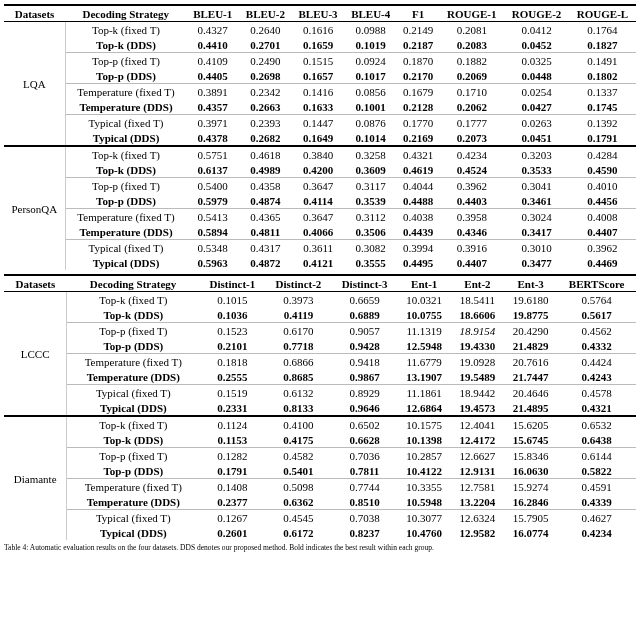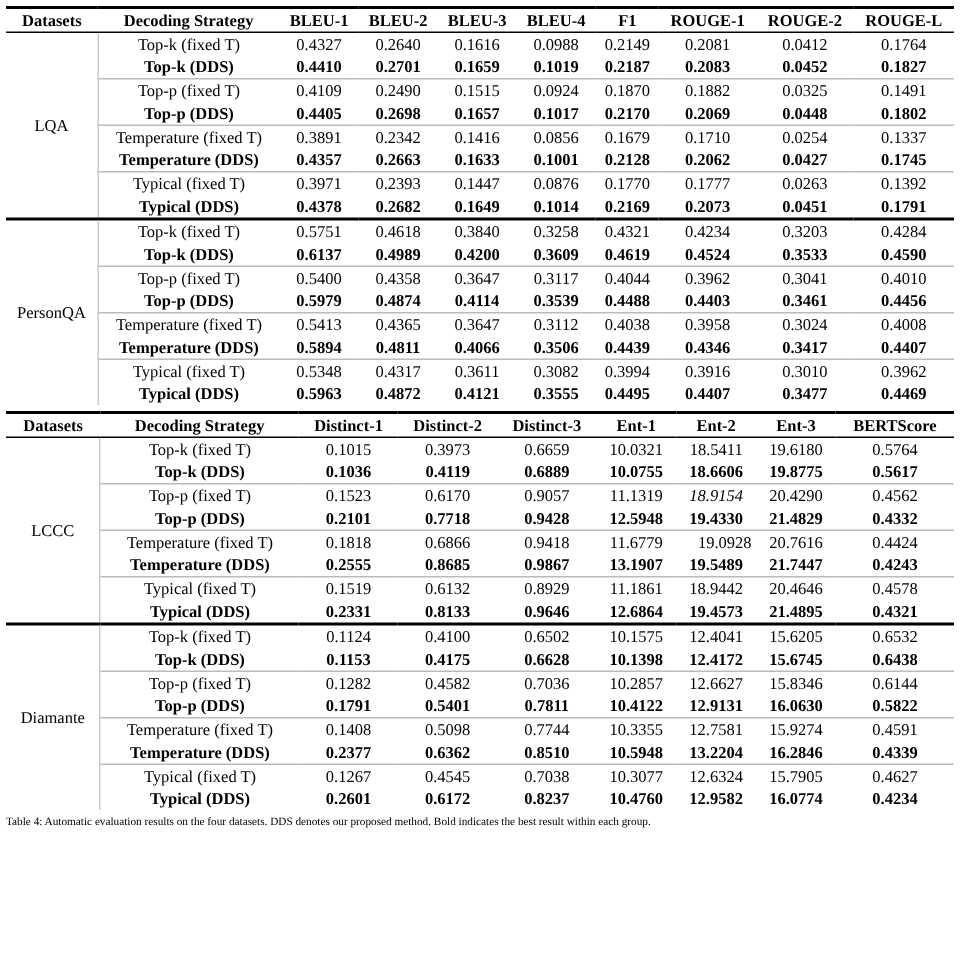--- a/index.html
+++ b/index.html
@@ -296,21 +296,21 @@
         <td class="bold">19.4330</td>
         <td class="bold">21.4829</td>
         <td class="bold">0.4332</td>
       </tr>
       <tr style="border-top: 1px solid rgb(221, 221, 221);">
         <td class="left-align" style="border-top: 0.5px solid rgb(187, 187, 187);">Temperature (fixed T)</td>
         <td style="border-top: 0.5px solid rgb(187, 187, 187);">0.1818</td>
         <td style="border-top: 0.5px solid rgb(187, 187, 187);">0.6866</td>
         <td style="border-top: 0.5px solid rgb(187, 187, 187);">0.9418</td>
         <td style="border-top: 0.5px solid rgb(187, 187, 187);">11.6779</td>
-        <td style="border-top: 0.5px solid rgb(187, 187, 187); text-align: right;">19.0928</td>
+        <td style="border-top: 0.5px solid rgb(187, 187, 187);">19.0928</td>
         <td style="border-top: 0.5px solid rgb(187, 187, 187);">20.7616</td>
         <td style="border-top: 0.5px solid rgb(187, 187, 187);">0.4424</td>
       </tr>
       <tr>
         <td class="left-align bold">Temperature (DDS)</td>
         <td class="bold">0.2555</td>
         <td class="bold">0.8685</td>
         <td class="bold">0.9867</td>
         <td class="bold">13.1907</td>
         <td class="bold">19.5489</td>

